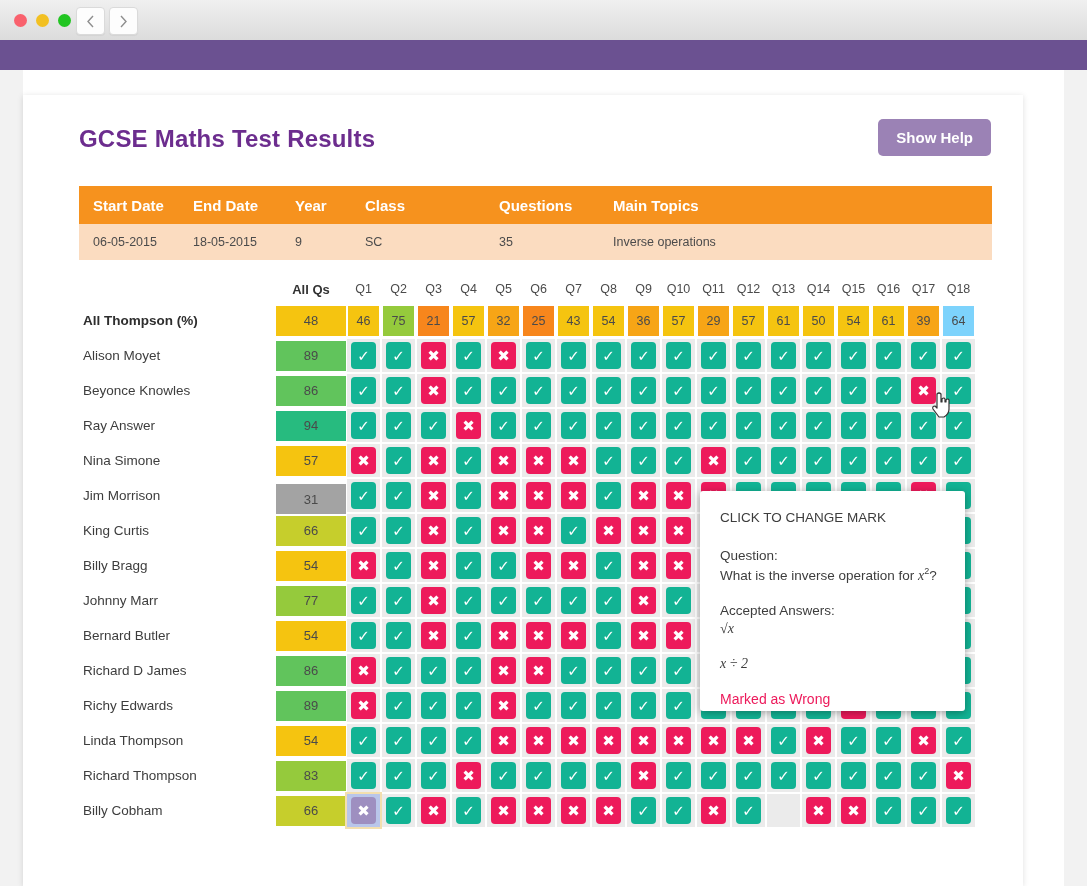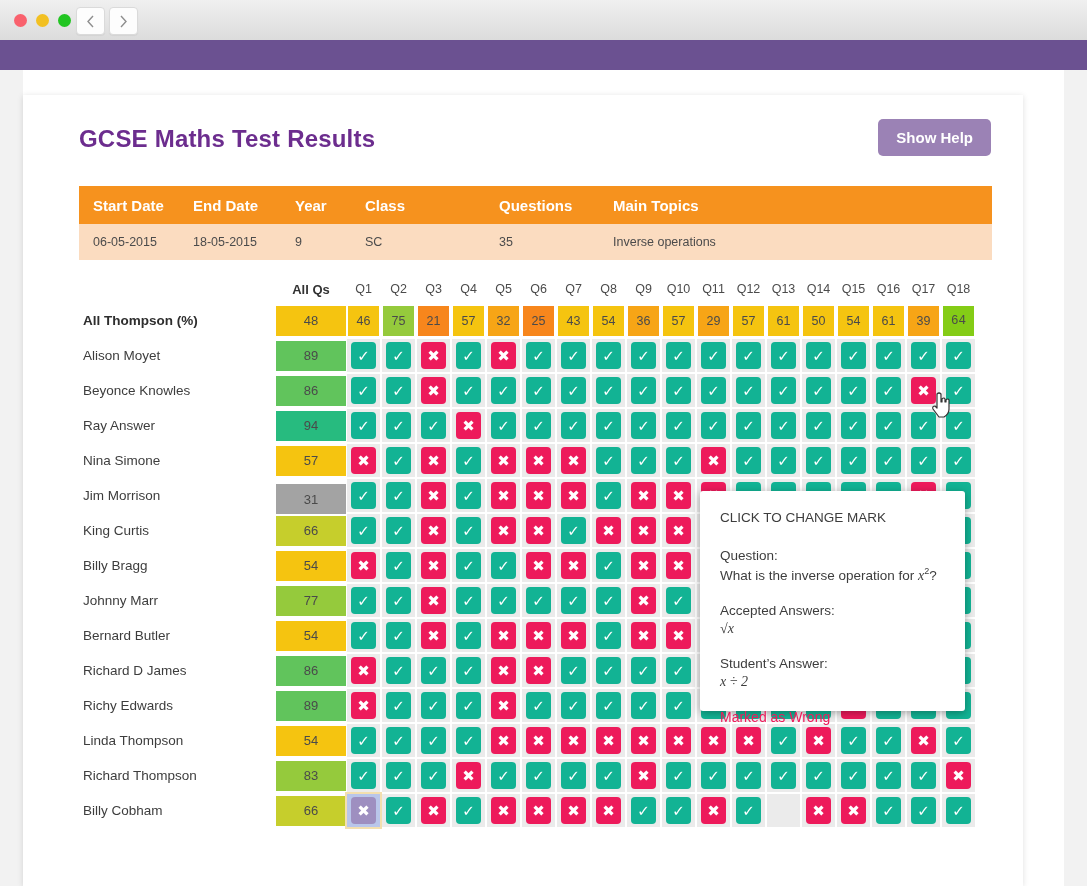--- a/index.html
+++ b/index.html
@@ -243,21 +243,21 @@
           <div class="cell">
             <div class="pct" style="background: rgb(245, 196, 16);">54</div>
           </div>
           <div class="cell">
             <div class="pct" style="background: rgb(245, 196, 16);">61</div>
           </div>
           <div class="cell">
             <div class="pct" style="background: rgb(247, 165, 22);">39</div>
           </div>
           <div class="cell">
-            <div class="pct" style="background: #84cc16; font-family: Liberation Mono, monospace;">64</div>
+            <div class="pct" style="background: #7dd3fc;">64</div>
           </div>
         </div>
       </div>
     <div id="student-rows">
         <div class="row">
           <div class="r-name">Alison Moyet</div>
           <div class="r-all" style="background: rgb(97, 196, 92);">89</div>
           <div class="cell">
             <div class="mark-wrap">
               <div class="mark m-right">✓</div>
@@ -1573,21 +1573,20 @@
   </div>
 
   <div class="tooltip">
     <div class="tt-title">CLICK TO CHANGE MARK</div>
     <div>Question:</div>
     <div><span id="q-pre">What is the inverse operation for </span><i class="tt-val" id="q-var">x</i><sup id="q-sup">2</sup><span id="q-post">?</span></div>
     <div class="tt-gap"></div>
     <div>Accepted Answers:</div>
     <div class="tt-val">√x</div>
     <div class="tt-gap"></div>
-    <div>Student’s Answer:</div>
     <div class="tt-val">x ÷ 2</div>
     <div class="tt-gap"></div>
     <div class="tt-wrong">Marked as Wrong</div>
   </div>
 </div>
 
 <div class="cursor">
   <svg width="20" height="26" viewBox="0 0 20 26">
     <path d="M5 2 q2-2 4 0 v8 h1 v-3 q2-2 3 0 v3 h1 v-2 q2-2 3 0 v9 q0 5-5 8 h-5 q-3-4-6-8 q-1-3 2-3 l2 2 z" fill="#ffffff" stroke="#333" stroke-width="1.2" stroke-linejoin="round"></path>
   </svg>

